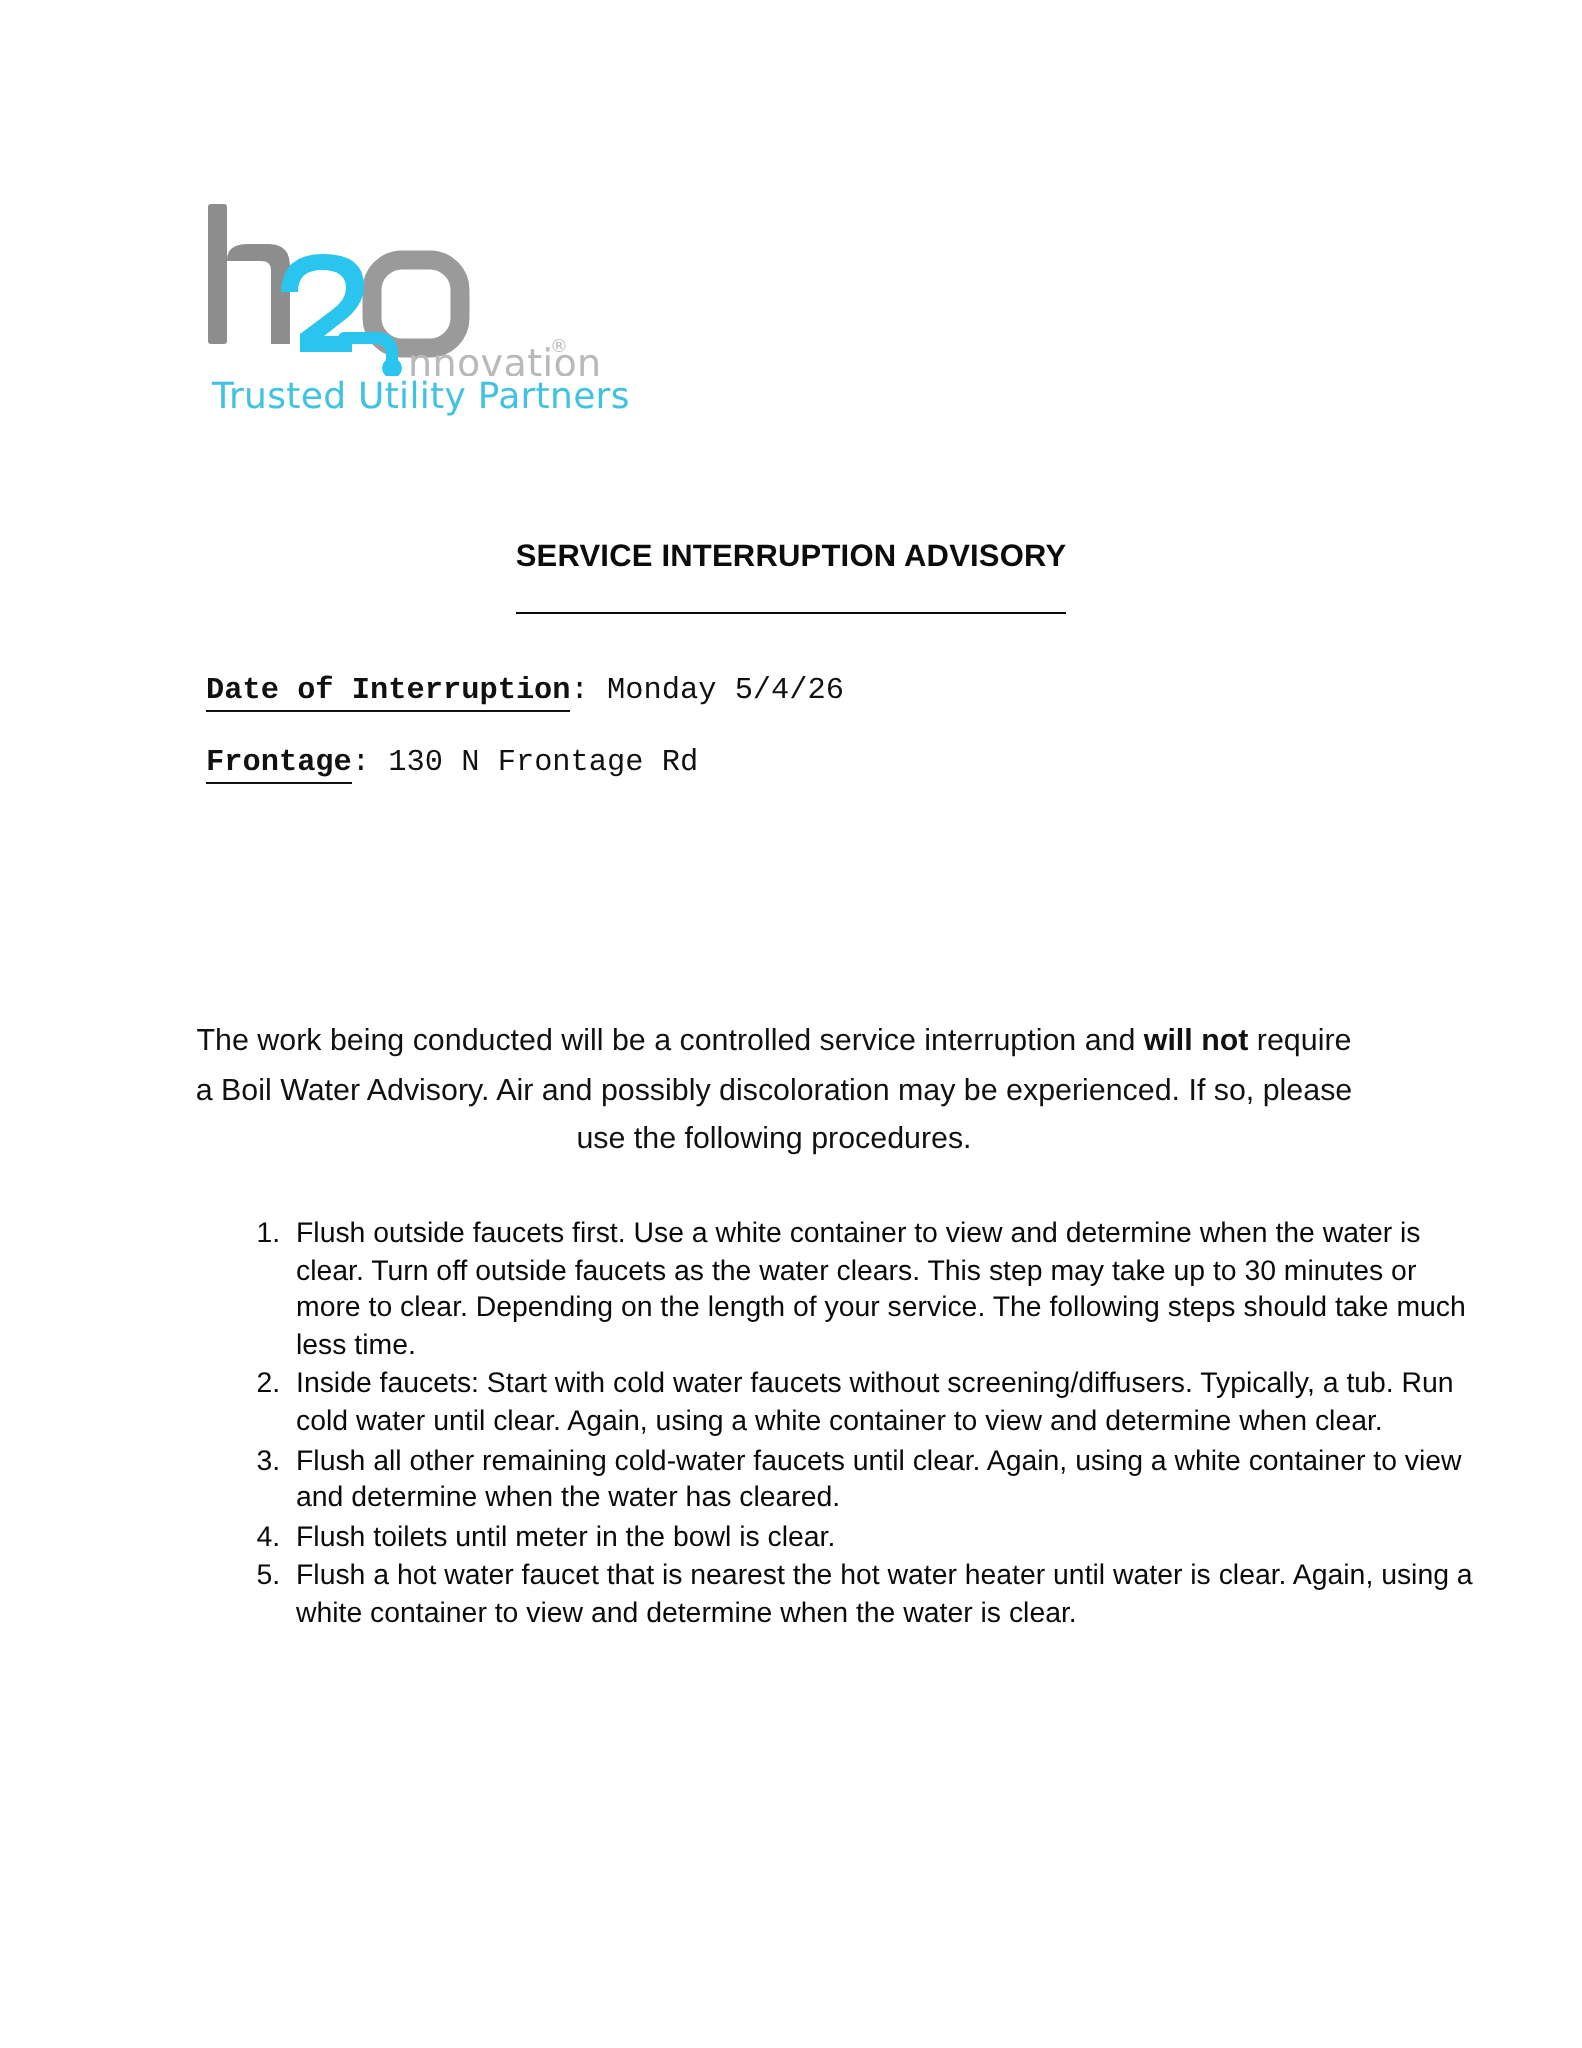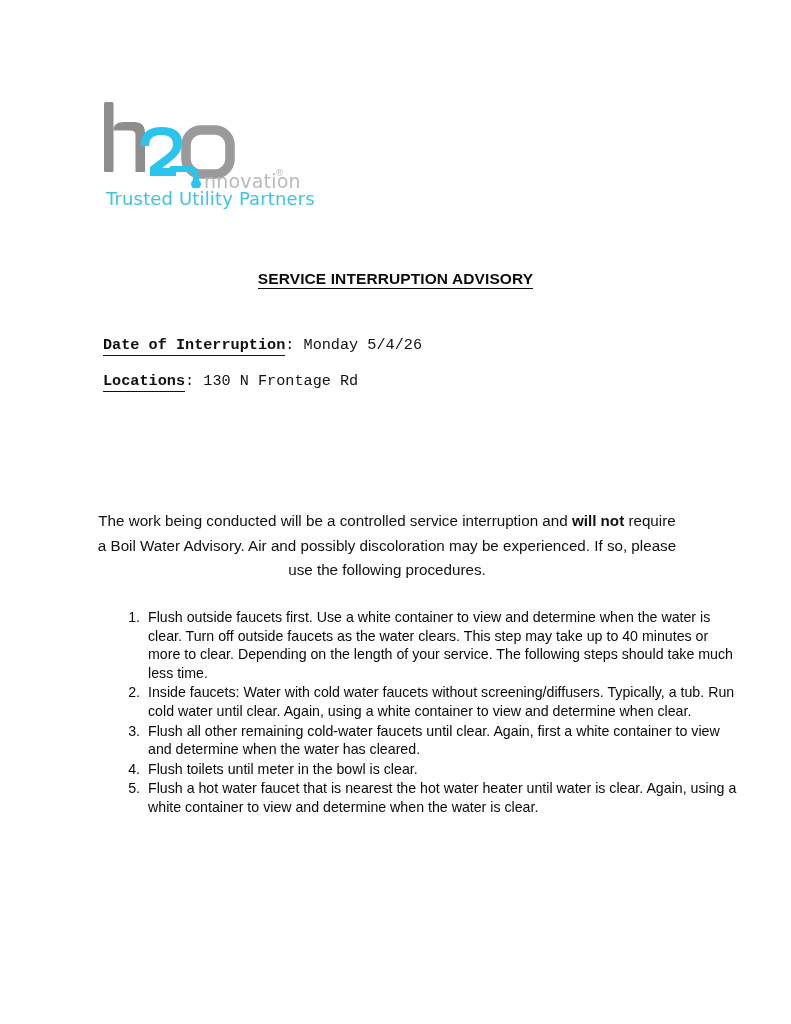--- a/index.html
+++ b/index.html
@@ -56,21 +56,21 @@
     top: 270px;
     text-align: center;
     font-family: "Liberation Sans", sans-serif;
     font-size: 15.5px;
     font-weight: bold;
     letter-spacing: 0.1px;
     color: #0c0c0c;
   }
   .doc-title span {
     border-bottom: 1.6px solid #0c0c0c;
-    padding-bottom: 1px;
+    padding-bottom: 19px;
     margin-top: 41px;
   }
 
   
   .fields {
     position: absolute;
     left: 92px;
     top: 338px;
     width: 620px;
   }
@@ -162,30 +162,30 @@
     <span>SERVICE INTERRUPTION ADVISORY</span>
   </div>
 
   <div class="fields">
 
     <div class="field-row">
       <span class="field-label">Date of Interruption</span><span class="field-sep">: </span><span class="field-value">Monday 5/4/26</span>
     </div>
 
     <div class="field-row">
-      <span class="field-label">Locations</span><span class="field-sep">:  </span><span class="field-value">130 N Frontage Rd</span>
+      <span class="field-label">Frontage</span><span class="field-sep">:  </span><span class="field-value">130 N Frontage Rd</span>
     </div>
 
 
 
   </div>
 
   <p class="body-para"><span>The work being conducted will be a controlled service interruption and </span><b>will not</b><span> require a Boil Water Advisory. Air and possibly discoloration may be experienced. If so, please use the following procedures.</span></p>
 
   <ol class="steps">
-    <li>Flush outside faucets first. Use a white container to view and determine when the water is clear. Turn off outside faucets as the water clears. This step may take up to 40 minutes or more to clear. Depending on the length of your service. The following steps should take much less time.</li>
-    <li>Inside faucets: Water with cold water faucets without screening/diffusers. Typically, a tub. Run cold water until clear. Again, using a white container to view and determine when clear.</li>
-    <li>Flush all other remaining cold-water faucets until clear. Again, first a white container to view and determine when the water has cleared.</li>
+    <li>Flush outside faucets first. Use a white container to view and determine when the water is clear. Turn off outside faucets as the water clears. This step may take up to 30 minutes or more to clear. Depending on the length of your service. The following steps should take much less time.</li>
+    <li>Inside faucets: Start with cold water faucets without screening/diffusers. Typically, a tub. Run cold water until clear. Again, using a white container to view and determine when clear.</li>
+    <li>Flush all other remaining cold-water faucets until clear. Again, using a white container to view and determine when the water has cleared.</li>
     <li>Flush toilets until meter in the bowl is clear.</li>
     <li>Flush a hot water faucet that is nearest the hot water heater until water is clear. Again, using a white container to view and determine when the water is clear.</li>
   </ol>
 
 </div>
 
 </body></html>

